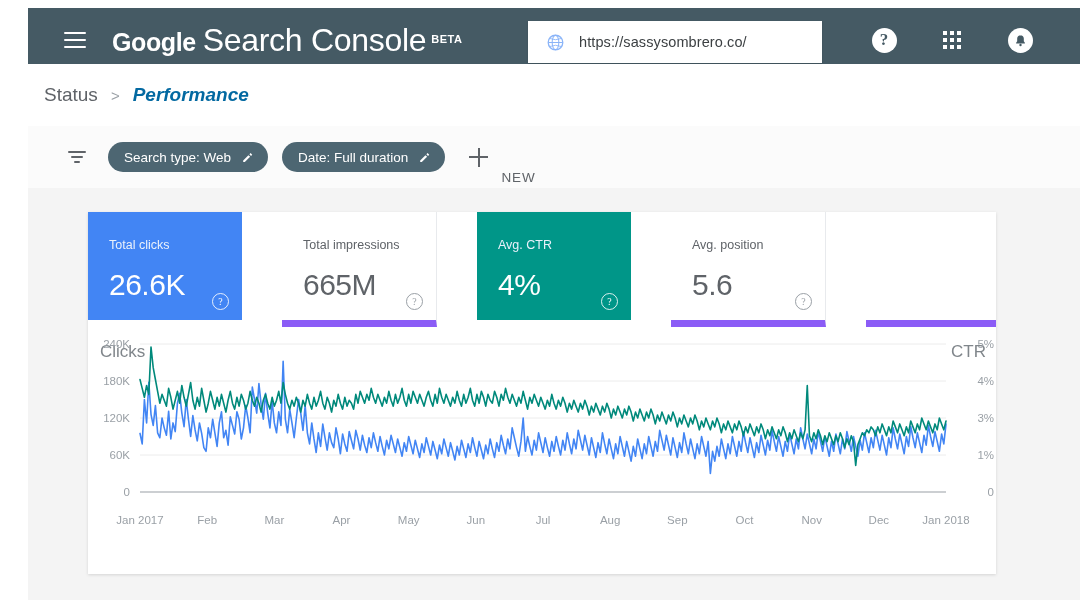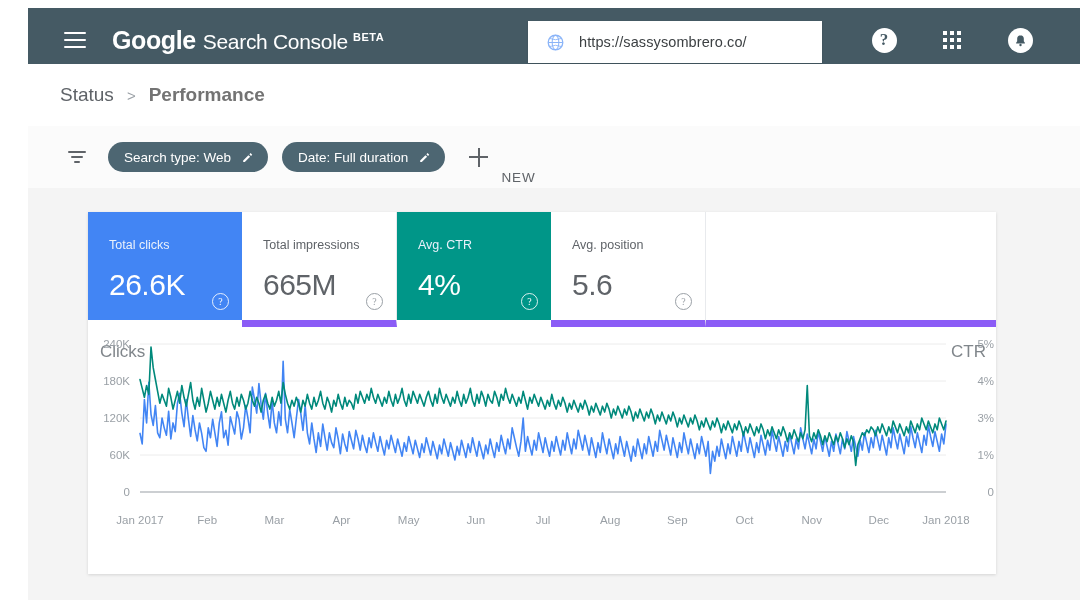--- a/index.html
+++ b/index.html
@@ -15,21 +15,21 @@
     position:absolute;left:28px;top:8px;width:1052px;height:64px;
     background:#455A64;display:flex;align-items:center;
   }
   .hamburger{
     width:22px;height:16px;margin-left:36px;margin-right:26px;
     display:flex;flex-direction:column;justify-content:space-between;cursor:pointer;
   }
   .hamburger i{display:block;height:2px;background:#ffffff;border-radius:1px;}
   .brand{display:flex;align-items:baseline;color:#ffffff;white-space:nowrap;}
   .brand .g{font-size:25px;font-weight:700;letter-spacing:-.4px;}
-  .brand .rest{font-size:21px;font-weight:400;letter-spacing:-.3px;margin-left:7px;}
+  .brand .rest{font-size:32px;font-weight:400;letter-spacing:-.3px;margin-left:7px;}
   .brand .beta{font-size:11px;font-weight:700;letter-spacing:.5px;margin-left:5px;position:relative;top:-8px;}
 
   .urlbox{
     position:absolute;left:500px;top:13px;width:294px;height:42px;background:#ffffff;
     display:flex;align-items:center;box-shadow:0 1px 2px rgba(0,0,0,.12);
   }
   .urlbox .globe{margin-left:18px;margin-right:14px;display:flex;}
   .urlbox .utext{font-size:14.5px;color:#3c4043;letter-spacing:.1px;}
 
   .abicons{position:absolute;right:46px;top:0;height:64px;display:flex;align-items:center;gap:40px;}
@@ -41,24 +41,24 @@
   }
   .gridicon{display:grid;grid-template-columns:repeat(3,4px);grid-template-rows:repeat(3,4px);gap:3px;}
   .gridicon span{background:#ffffff;display:block;width:4px;height:4px;}
   .bell{width:25px;height:25px;border-radius:50%;background:#ffffff;display:flex;align-items:center;justify-content:center;}
 
   
   .crumbrow{
     position:absolute;left:28px;top:64px;width:1052px;height:62px;background:#ffffff;
     display:flex;align-items:center;border-bottom:1px solid #e8eaed;
   }
-  .crumbs{margin-left:32px;display:flex;align-items:center;gap:13px;}
+  .crumbs{margin-left:16px;display:flex;align-items:center;gap:13px;}
   .crumb-parent{font-size:19px;color:#5f6368;cursor:pointer;}
   .crumb-sep{font-size:15px;color:#9aa0a6;}
-  .crumb-current{font-size:19px;color:#737373;font-weight:700;}
+  .crumb-current{font-size:19px;color:#0369a1;font-weight:700;font-style:italic;}
   .exportbtn{
     position:absolute;right:32px;top:14px;height:34px;background:#f1f3f4;
     display:flex;align-items:center;padding:0 16px;cursor:pointer;
   }
   .exportbtn .dl{margin-right:12px;display:flex;}
   .exportbtn .elabel{font-size:13.5px;color:#5f6368;letter-spacing:.85px;font-weight:400;}
 
   
   .filterrow{
     position:absolute;left:28px;top:126px;width:1052px;height:62px;background:#fbfbfb;
@@ -83,21 +83,21 @@
   .newlabel{font-size:13.5px;color:#5f6368;letter-spacing:.9px;margin-top:40px;}
 
   
   .content{position:absolute;left:28px;top:188px;width:1052px;height:412px;background:#f4f4f4;}
   .card{
     position:absolute;left:60px;top:24px;width:908px;height:362px;background:#ffffff;
     box-shadow:0 1px 3px rgba(0,0,0,.13);
   }
 
   
-  .metrics{position:absolute;left:0;top:0;width:908px;height:108px;display:flex;}
+  .metrics{position:absolute;left:0;top:0;width:908px;height:108px;display:flex;gap:40px;}
   .tile{
     width:154px;height:108px;position:relative;cursor:pointer;
     border-right:1px solid #e8eaed;border-bottom:7px solid #8b5cf6;
   }
   .tile.t-clicks{background:#4285F4;border-right:none;border-bottom:none;}
   .tile.t-impr{background:#ffffff;}
   .tile.t-ctr{background:#009688;border-right:none;border-bottom:none;}
   .tile.t-pos{background:#ffffff;}
   .tile.filler{flex:1;background:#ffffff;border-right:none;}
   .tile .tlabel{position:absolute;left:21px;top:26px;font-size:12.5px;}

